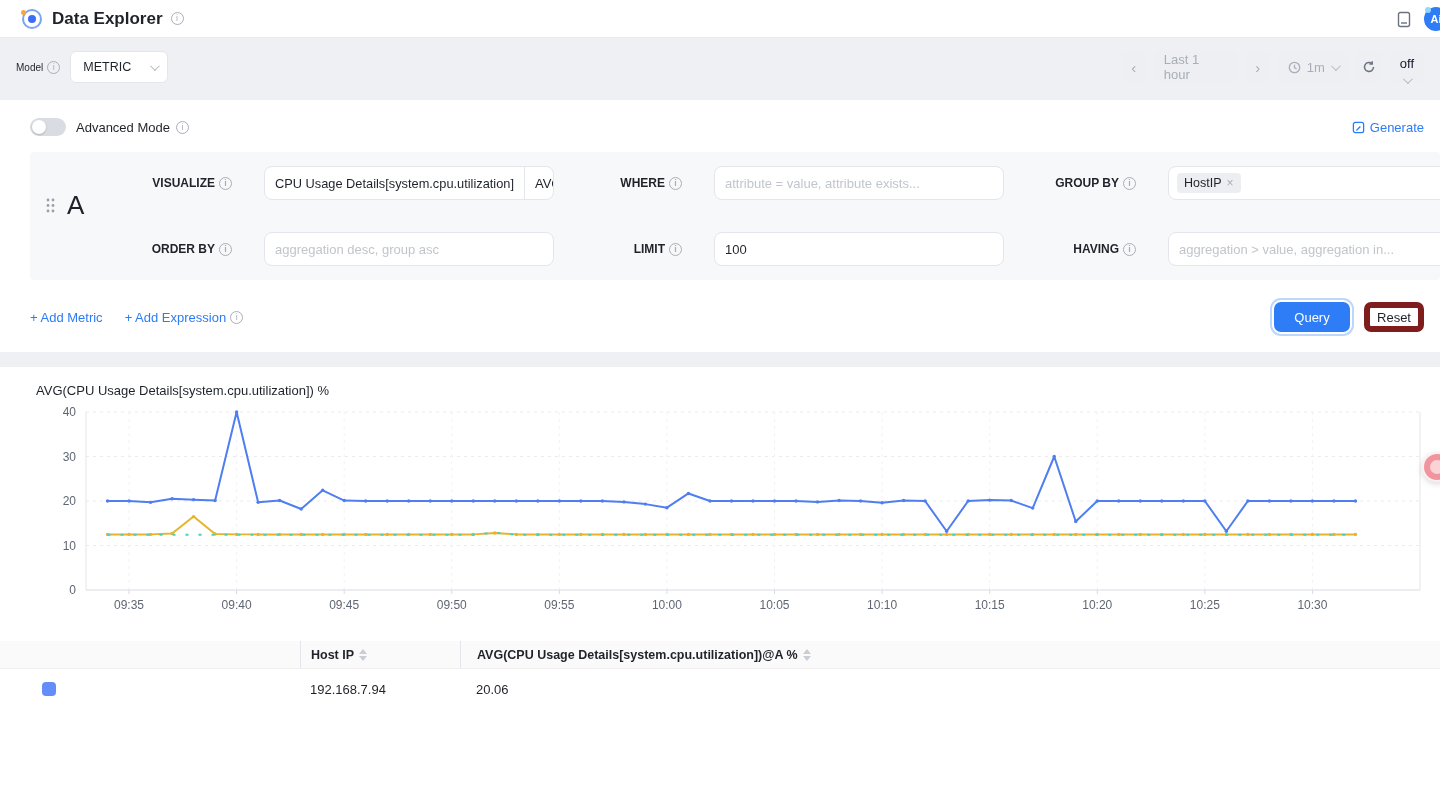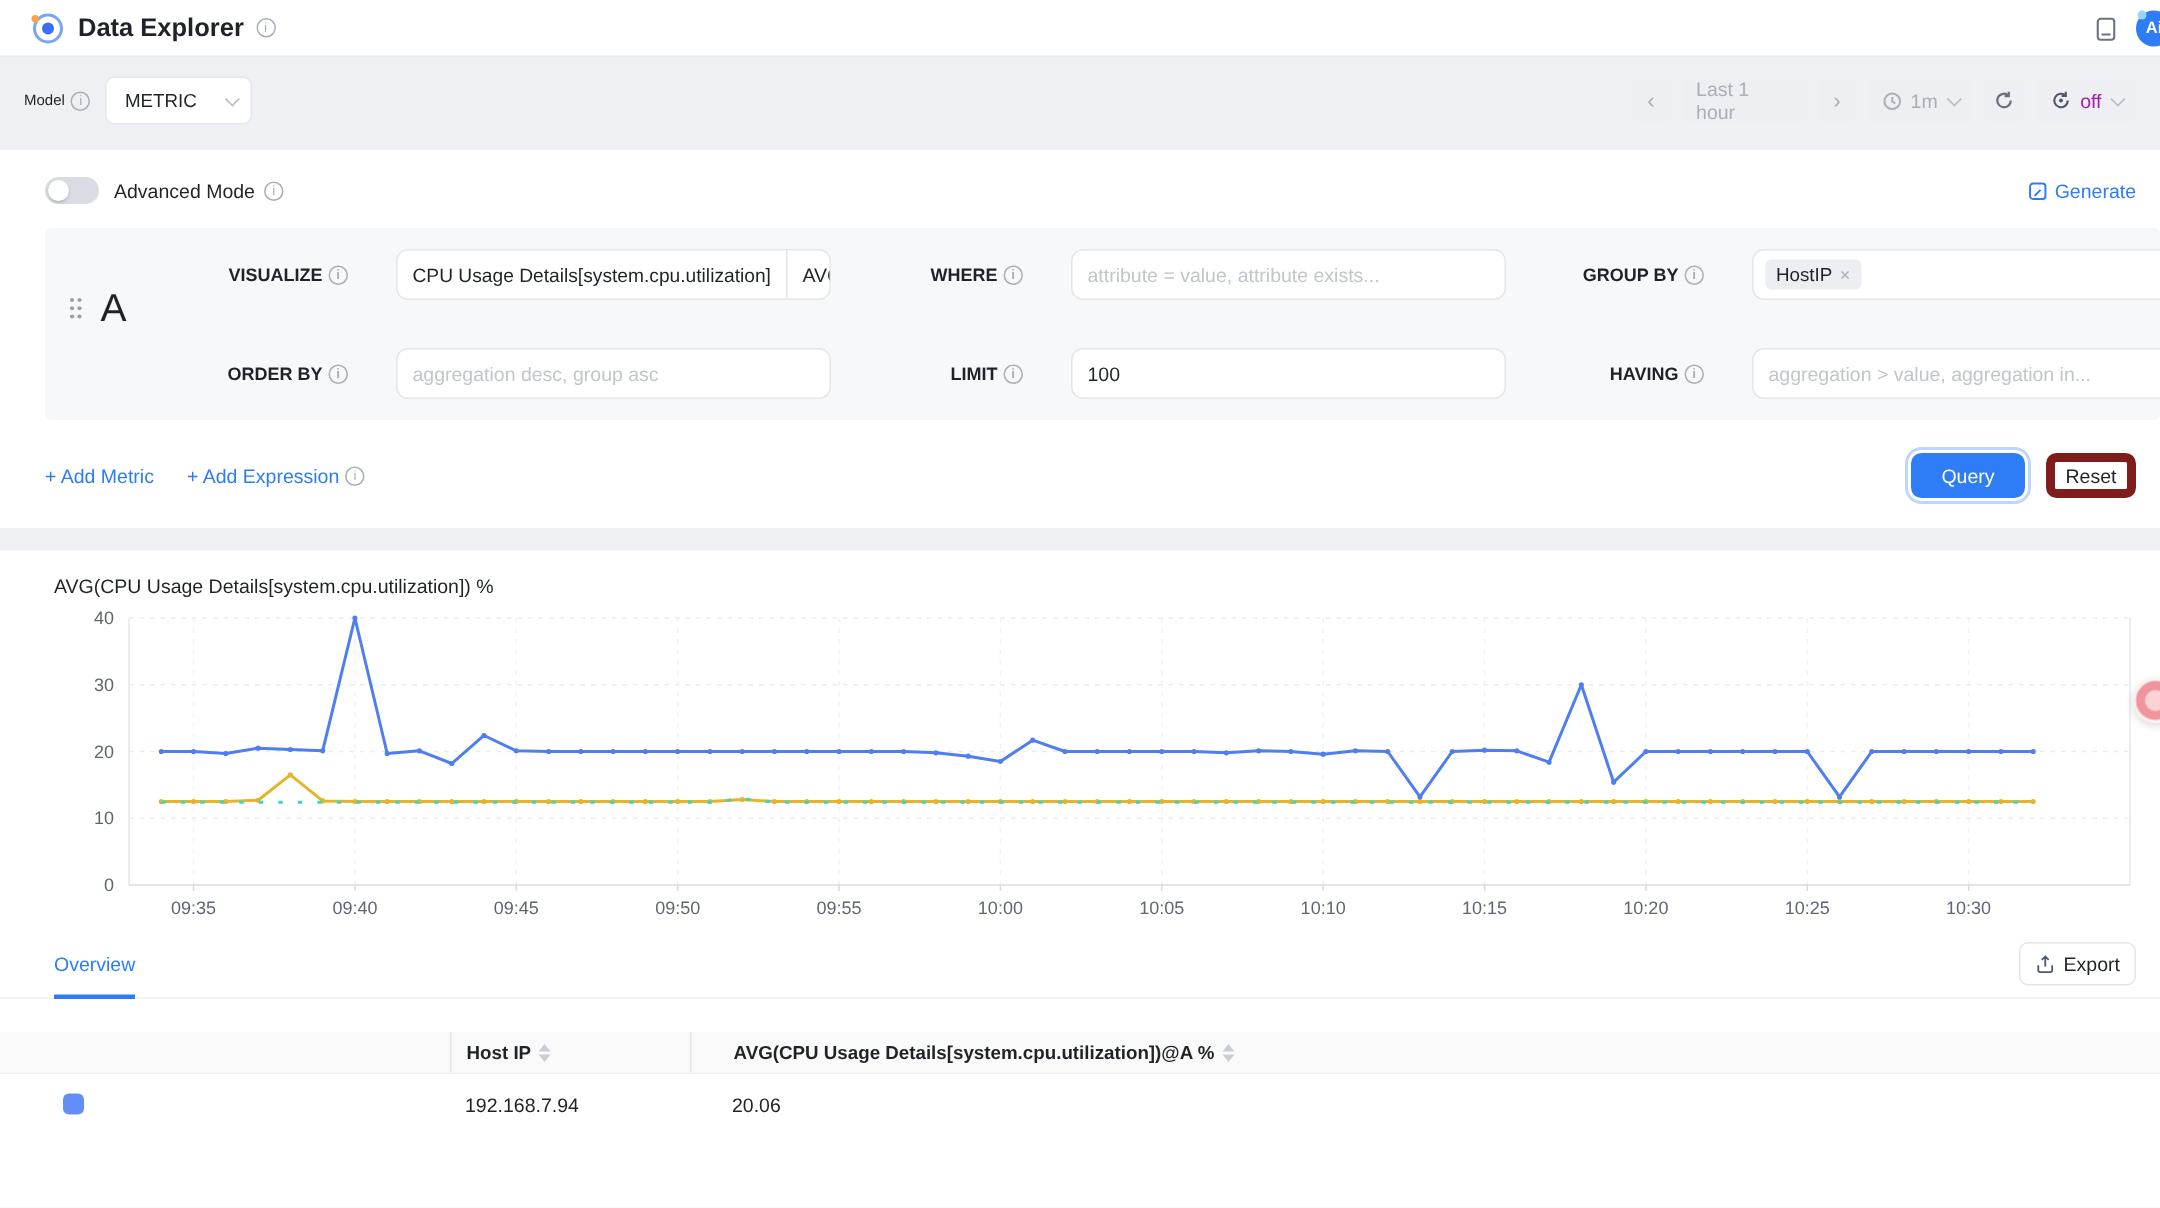--- a/index.html
+++ b/index.html
@@ -37,21 +37,21 @@
   
   .toolbar { height:58px; display:flex; align-items:center; padding:0 16px; }
   .model-label { font-size:10px; display:flex; align-items:center; gap:4px; margin-right:10px; }
   .model-select { width:98px; height:32px; background:#fff; border:1px solid #e5e6eb;
     border-radius:6px; display:flex; align-items:center; justify-content:space-between;
     padding:0 10px 0 12px; font-size:12.5px; color:#1f2329; }
   .toolbar-right { margin-left:auto; display:flex; align-items:center; gap:7px; }
   .tbtn { height:30px; background:#edeff2; border-radius:6px; display:flex; align-items:center;
     justify-content:center; gap:6px; font-size:13px; color:#a9aeb8; padding:0 10px; }
   .tbtn svg { display:block; }
-  .tbtn.dark { color:#a21caf; }
+  .tbtn.dark { color:#0f172a;flex-direction:column; }
 
   
   .builder { background:#fff; margin-top:4px; padding:18px 0 20px 0; }
   .builder-head { display:flex; align-items:center; padding:0 16px 0 30px; }
   .toggle { width:36px; height:18px; border-radius:9px; background:#d9dde3; position:relative; flex:none; }
   .toggle::before { content:""; position:absolute; left:2px; top:2px; width:14px; height:14px;
     border-radius:50%; background:#fff; box-shadow:0 1px 2px rgba(0,0,0,.2); }
   .adv-label { font-size:13px; margin:0 6px 0 10px; }
   .generate { margin-left:auto; color:#2b7cf7; font-size:13px; display:flex; align-items:center; gap:5px; }
 
@@ -106,21 +106,21 @@
     background:#fff; border:1px solid #e5e6eb; border-radius:6px; display:flex;
     align-items:center; justify-content:center; gap:6px; font-size:13px; color:#1f2329; }
 
   .table { margin-top:22px; }
   .thead { display:flex; background:#fafafa; border-bottom:1px solid #f0f0f0;
     height:28px; align-items:center; font-size:12.5px; font-weight:bold; }
   .trow { display:flex; height:40px; align-items:center; font-size:13px; background:#fff; }
   .tcell { display:flex; align-items:center; height:100%; }
   .c1 { width:300px; padding-left:42px; flex:none; }
   .c2 { width:160px; padding-left:10px; flex:none; }
-  .c3 { flex:1; padding-left:28px; }
+  .c3 { flex:1; padding-left:16px; }
   .thead .c2, .thead .c3 { border-left:1px solid #e5e6eb; }
   .sorter { display:inline-flex; flex-direction:column; gap:2px; margin-left:5px; }
   .sorter i { width:0; height:0; border-left:4px solid transparent; border-right:4px solid transparent; }
   .sorter .up { border-bottom:5px solid #c9cdd4; }
   .sorter .down { border-top:5px solid #c9cdd4; }
   .swatch { width:14px; height:14px; border-radius:4px; display:inline-block; }
 
   .float-pink { position:fixed; top:452px; right:-12px; width:30px; height:30px;
     border-radius:50%; background:#f0949d; border:2px solid #fdf0f1; box-shadow:0 2px 6px rgba(0,0,0,.15); }
   .float-pink::before { content:""; position:absolute; inset:6px; border-radius:50%;
@@ -475,30 +475,20 @@
         <circle cx="1206.3548387096776" cy="131.26" r="1.7" fill="#4e7ef0"></circle>
         <circle cx="1227.8709677419356" cy="101" r="1.7" fill="#4e7ef0"></circle>
         <circle cx="1249.3870967741934" cy="101" r="1.7" fill="#4e7ef0"></circle>
         <circle cx="1270.9032258064515" cy="101" r="1.7" fill="#4e7ef0"></circle>
         <circle cx="1292.4193548387095" cy="101" r="1.7" fill="#4e7ef0"></circle>
         <circle cx="1313.9354838709676" cy="101" r="1.7" fill="#4e7ef0"></circle>
         <circle cx="1335.4516129032259" cy="101" r="1.7" fill="#4e7ef0"></circle>
       </svg>
   </div>
 
-  <div class="tab-row">
-    <span class="tab">Overview</span>
-    <div class="export-btn">
-      <svg width="13" height="13" viewBox="0 0 14 14">
-          <path d="M7 9V2M4.5 4.2L7 1.8l2.5 2.4" fill="none" stroke="#4e5969" stroke-width="1.3"></path>
-          <path d="M2 8v3.5A1.5 1.5 0 0 0 3.5 13h7A1.5 1.5 0 0 0 12 11.5V8" fill="none" stroke="#4e5969" stroke-width="1.3"></path>
-        </svg>
-      <span>Export</span>
-    </div>
-  </div>
 
   <div class="table">
     <div class="thead">
       <div class="tcell c1"></div>
       <div class="tcell c2">
         <span>Host IP</span>
         <span class="sorter">
             <i class="up"></i>
             <i class="down"></i>
           </span>

